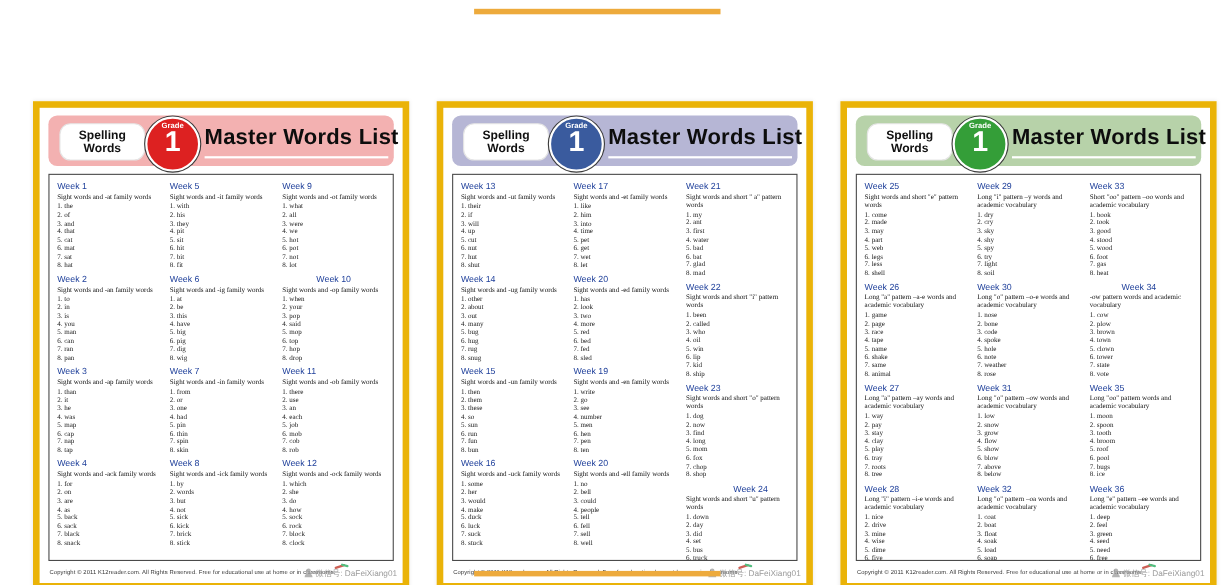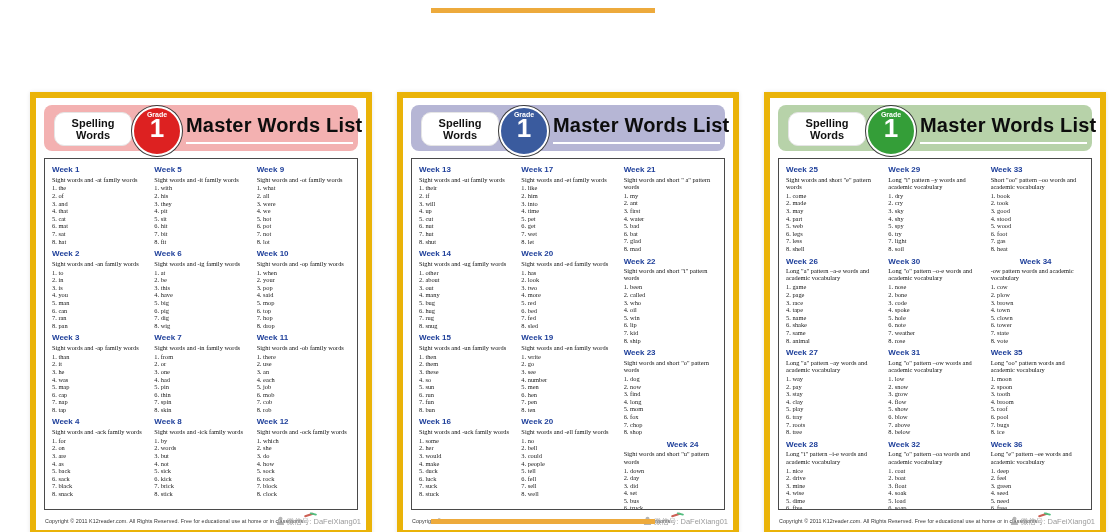--- a/index.html
+++ b/index.html
@@ -17,21 +17,21 @@
          border:2px solid #fff;box-shadow:0 0 0 1px #3a3a3a;display:flex;flex-direction:column;
          align-items:center;color:#fff;z-index:2;}
   .badge .grade{font-size:7px;font-weight:bold;margin-top:3px;}
   .badge .num{font-size:26px;font-weight:bold;line-height:23px;margin-top:-1px;}
   .title{position:absolute;left:142px;right:5px;top:9px;font-size:20px;font-weight:bold;color:#0d0d0d;
          border-bottom:2px solid #fff;padding-bottom:5px;white-space:nowrap;letter-spacing:0.2px;}
   .content{position:absolute;left:8px;right:8px;top:60px;height:352px;border:1px solid #4a4a4a;
            padding:6px 7px;display:flex;gap:9px;overflow:hidden;box-sizing:border-box;}
   .col{flex:1;min-width:0;}
   .week{margin-bottom:4px;}
-  .week-title{font-size:8px;font-weight:bold;margin-bottom:1.5px;}
+  .week-title{font-size:8px;font-weight:normal;margin-bottom:1.5px;}
   .week-desc{font-size:6.4px;line-height:7.4px;color:#111;font-family:"Liberation Serif", serif;margin-bottom:1.5px;}
   .word{font-size:6.4px;line-height:7.6px;color:#222;font-family:"Liberation Serif", serif;white-space:nowrap;}
   .footer{position:absolute;left:9px;bottom:6px;font-size:5.3px;color:#333;letter-spacing:0.1px;}
   .watermark{position:absolute;right:5px;bottom:3px;display:flex;align-items:flex-end;gap:2px;
              color:#9b9b9b;font-size:7.5px;}
   .wm-icon{width:9px;height:9px;opacity:0.75;}
   .brandmark{position:absolute;right:48px;bottom:12px;width:14px;height:6px;opacity:0.8;}
   .brandmark i{display:block;position:absolute;border-radius:1px;}
   .brandmark .s1{width:10px;height:2px;background:#c0392b;transform:rotate(-18deg);left:0;top:2px;}
   .brandmark .s2{width:7px;height:1.6px;background:#27ae60;transform:rotate(14deg);left:6px;top:1px;}
@@ -161,21 +161,21 @@
             <div class="word">1. what</div>
             <div class="word">2. all</div>
             <div class="word">3. were</div>
             <div class="word">4. we</div>
             <div class="word">5. hot</div>
             <div class="word">6. pot</div>
             <div class="word">7. not</div>
             <div class="word">8. lot</div>
           </div>
           <div class="week">
-            <div class="week-title" style="color: rgb(30, 63, 154);">Week 10</div>
+            <div class="week-title" style="color: rgb(30, 63, 154); text-align: center;">Week 10</div>
             <div class="week-desc">Sight words and -op family words</div>
             <div class="word">1. when</div>
             <div class="word">2. your</div>
             <div class="word">3. pop</div>
             <div class="word">4. said</div>
             <div class="word">5. mop</div>
             <div class="word">6. top</div>
             <div class="word">7. hop</div>
             <div class="word">8. drop</div>
           </div>

